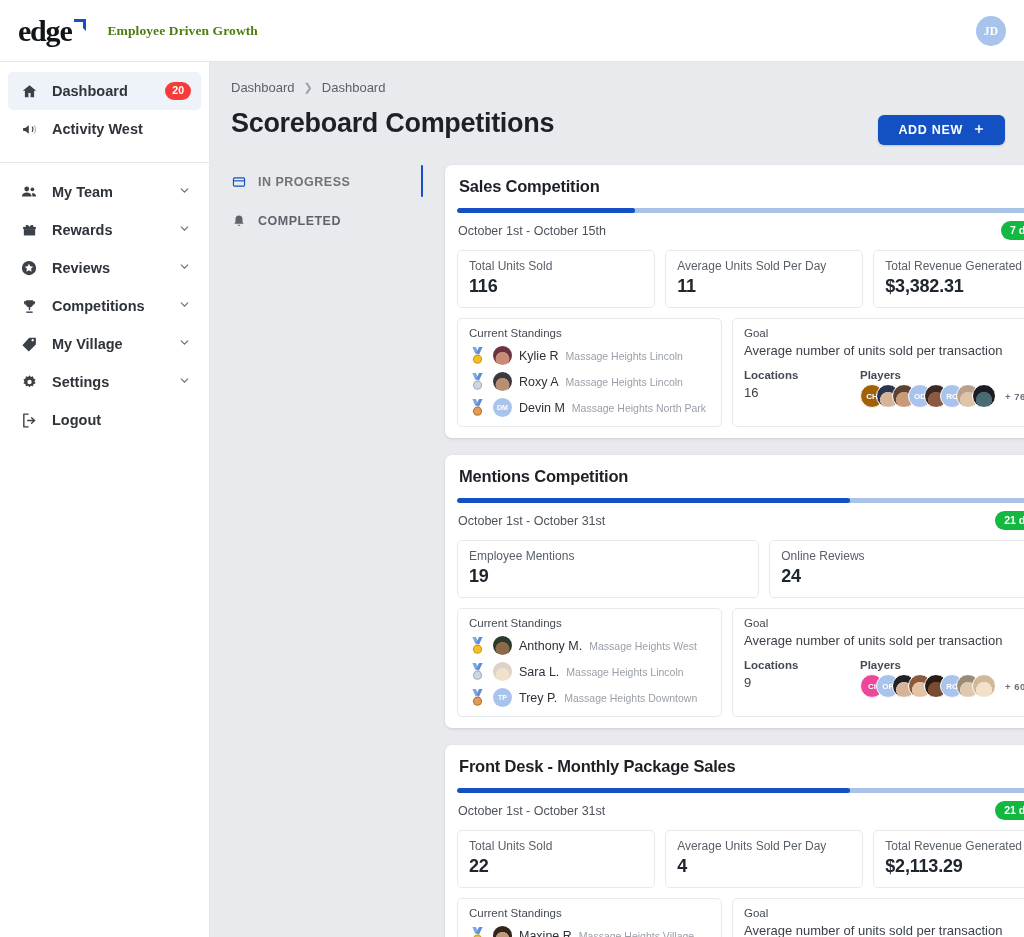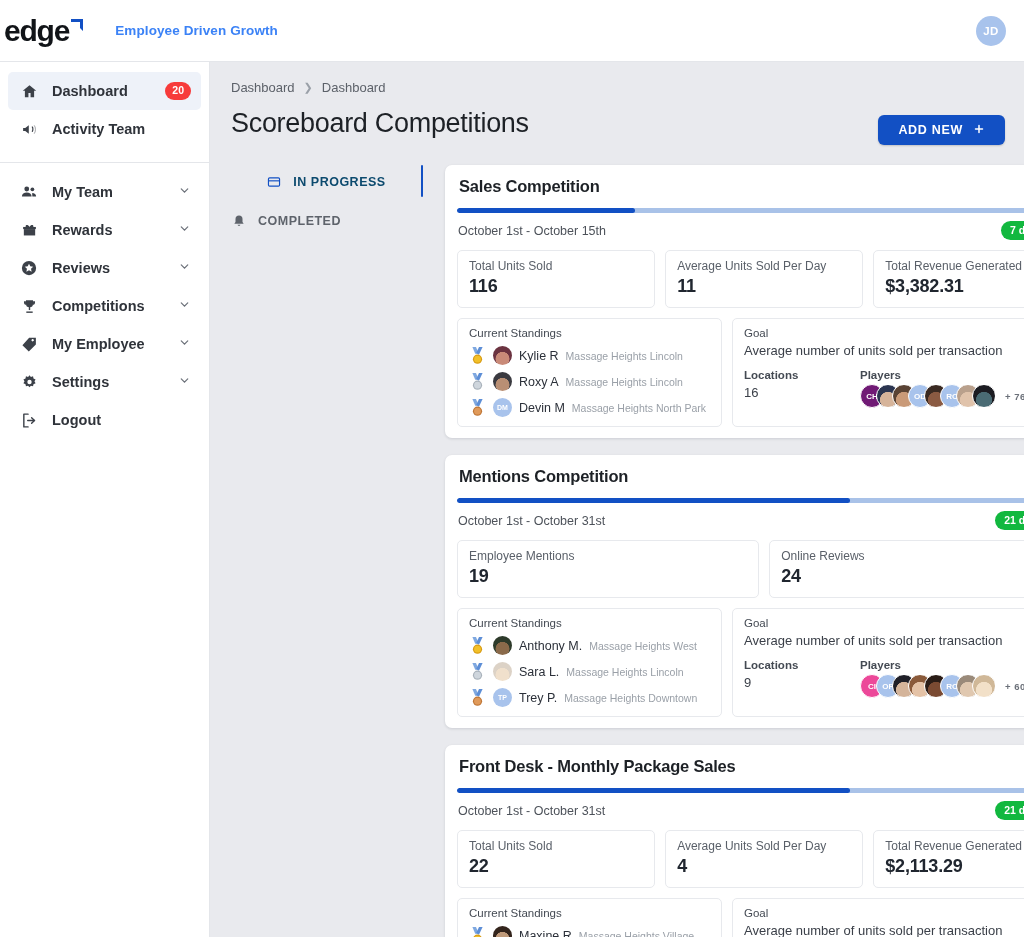--- a/index.html
+++ b/index.html
@@ -9,32 +9,33 @@
     background: #ffffff;
     overflow: hidden;
   }
 
   
   .topbar {
     height: 62px; width: 1024px;
     background: #ffffff;
     border-bottom: 1px solid #e4e6ea;
     display: flex; align-items: center;
-    padding: 0 16px 0 4px;
+    padding: 0 16px 0 18px;
     position: relative;
+    font-family: Liberation Serif, serif;
   }
   .logo-wrap { display: flex; align-items: center; gap: 2px; }
   .logo-text {
     font-size: 30px; font-weight: 700; letter-spacing: -1.2px;
     color: #111418; line-height: 1;
   }
   .logo-mark { position: relative; width: 16px; height: 30px; }
   .logo-mark svg { position: absolute; top: 2px; left: -2px; }
   .tagline {
-    margin-left: 28px; color: #3b82f6;
+    margin-left: 18px; color: #4d7c0f;
     font-size: 13.5px; font-weight: 700; letter-spacing: .1px;
   }
   .avatar-jd {
     position: absolute; right: 18px; top: 16px;
     width: 30px; height: 30px; border-radius: 50%;
     background: #a8c3ec; color: #ffffff;
     display: flex; align-items: center; justify-content: center;
     font-size: 11.5px; font-weight: 600; letter-spacing: .3px;
   }
 
@@ -82,21 +83,21 @@
     flex: 1; background: #e9eaee;
     padding: 18px 19px 0 21px;
     overflow: hidden;
   }
   .breadcrumb { font-size: 13px; color: #5c6169; display: flex; align-items: center; gap: 9px; }
   .breadcrumb .sep { color: #9aa0a8; font-size: 11px; }
   .crumb { cursor: pointer; }
 
   .title-row { display: flex; align-items: flex-start; margin-top: 14px; }
   .page-title {
-    font-size: 27px; font-weight: 400; color: #1d2126;
+    font-size: 27px; font-weight: 700; color: #1d2126;
     letter-spacing: -.3px; line-height: 1.1;
   }
   .add-new-btn {
     margin-left: auto; margin-top: 6px;
     background: #1250c4; color: #fff; border: none;
     border-radius: 6px; height: 30px; padding: 0 20px;
     font-size: 12.5px; font-weight: 700; letter-spacing: .7px;
     display: flex; align-items: center; gap: 10px; cursor: pointer;
     font-family: inherit;
     box-shadow: 0 1px 2px rgba(0,0,0,.18);
@@ -104,21 +105,21 @@
 
   .content-row { display: flex; margin-top: 20px; }
 
   
   .tabs { width: 190px; flex: 0 0 190px; padding-top: 2px; }
   .tab {
     display: flex; align-items: center; gap: 11px;
     height: 30px; font-size: 12.5px; font-weight: 700;
     letter-spacing: .5px; color: #5e636b; cursor: pointer;
   }
-  .tab.active { color: #0c4a6e; justify-content: center; }
+  .tab.active { color: #737373; }
   .tab + .tab { margin-top: 9px; }
   .tab-ico { width: 16px; display: flex; align-items: center; justify-content: center; }
   .tabs-rule { width: 2px; background: #1250c4; flex: 0 0 2px; height: 32px; margin-right: 22px; border-radius: 1px; }
 
   
   .cards { flex: 1; display: flex; flex-direction: column; gap: 17px; }
   .card {
     background: #ffffff; border-radius: 7px;
     box-shadow: 0 1px 3px rgba(16,24,40,.13);
     padding: 12px 12px 11px 12px;
@@ -217,21 +218,21 @@
     </div>
 
     <div class="nav-item">
       <span class="nav-ico">
         <svg width="17" height="17" viewBox="0 0 24 24" fill="#3c4149">
             <path d="M3 10v4h3l5 4V6L6 10H3z"></path>
             <path d="M16 8.5c1 1 1 5 0 6" stroke="#3c4149" stroke-width="1.7" fill="none" stroke-linecap="round"></path>
             <path d="M19 6.5c2 2.2 2 8.6 0 11" stroke="#3c4149" stroke-width="1.2" fill="none" stroke-linecap="round" opacity=".55"></path>
           </svg>
       </span>
-      <span class="nav-label">Activity Team</span>
+      <span class="nav-label">Activity West</span>
     </div>
 
 
     <div class="nav-divider"></div>
 
     <div class="nav-item">
       <span class="nav-ico">
         <svg width="18" height="18" viewBox="0 0 24 24" fill="#3c4149">
             <circle cx="9" cy="8" r="3.2"></circle>
             <circle cx="16.5" cy="8.4" r="2.5"></circle>
@@ -296,21 +297,21 @@
       </span>
     </div>
 
     <div class="nav-item">
       <span class="nav-ico">
         <svg width="17" height="17" viewBox="0 0 24 24" fill="#3c4149">
             <path d="M11.5 2.5H21v9.5L11 22 2 13zM17.4 7.1a1.5 1.5 0 1 0-2.1-2.1 1.5 1.5 0 0 0 2.1 2.1z" fill="#3c4149"></path>
             <circle cx="16.4" cy="6" r="1.35" fill="#fff"></circle>
           </svg>
       </span>
-      <span class="nav-label">My Employee</span>
+      <span class="nav-label">My Village</span>
       <span class="chev">
         <svg width="13" height="13" viewBox="0 0 24 24" fill="none" stroke="#6b7079" stroke-width="2.2" stroke-linecap="round">
             <path d="M6 9l6 6 6-6"></path>
           </svg>
       </span>
     </div>
 
     <div class="nav-item">
       <span class="nav-ico">
         <svg width="17" height="17" viewBox="0 0 24 24" fill="#3c4149">
@@ -455,21 +456,21 @@
               <div class="goal-text">Average number of units sold per transaction</div>
               <div class="goal-sub">
                 <div class="goal-col-loc">
                   <div class="goal-key">Locations</div>
                   <div class="goal-val">16</div>
                 </div>
                 <div class="goal-col-players">
                   <div class="goal-key">Players</div>
                   <div class="players-row">
                     <div class="stack">
-                        <span class="p-avatar" style="background:#701a75;">CH</span>
+                        <span class="p-avatar" style="background:#a16207;">CH</span>
                         <span class="p-avatar" style="background:radial-gradient(circle at 50% 68%, #d6b49a 0 42%, #2b3550 45% 100%);"></span>
                         <span class="p-avatar" style="background:radial-gradient(circle at 50% 68%, #c99a78 0 42%, #5a4334 45% 100%);"></span>
                         <span class="p-avatar" style="background:#a8c3ec;">OD</span>
                         <span class="p-avatar" style="background:radial-gradient(circle at 50% 68%, #8a5a42 0 42%, #3a2a22 45% 100%);"></span>
                         <span class="p-avatar" style="background:#a8c3ec;">RC</span>
                         <span class="p-avatar" style="background:radial-gradient(circle at 50% 68%, #e0c3ab 0 42%, #b9a08c 45% 100%);"></span>
                         <span class="p-avatar" style="background:radial-gradient(circle at 50% 68%, #4a6b74 0 42%, #1c1c22 45% 100%);"></span>
                       </div>
                     <span class="more-txt">+ 76 MORE</span>
                   </div>

